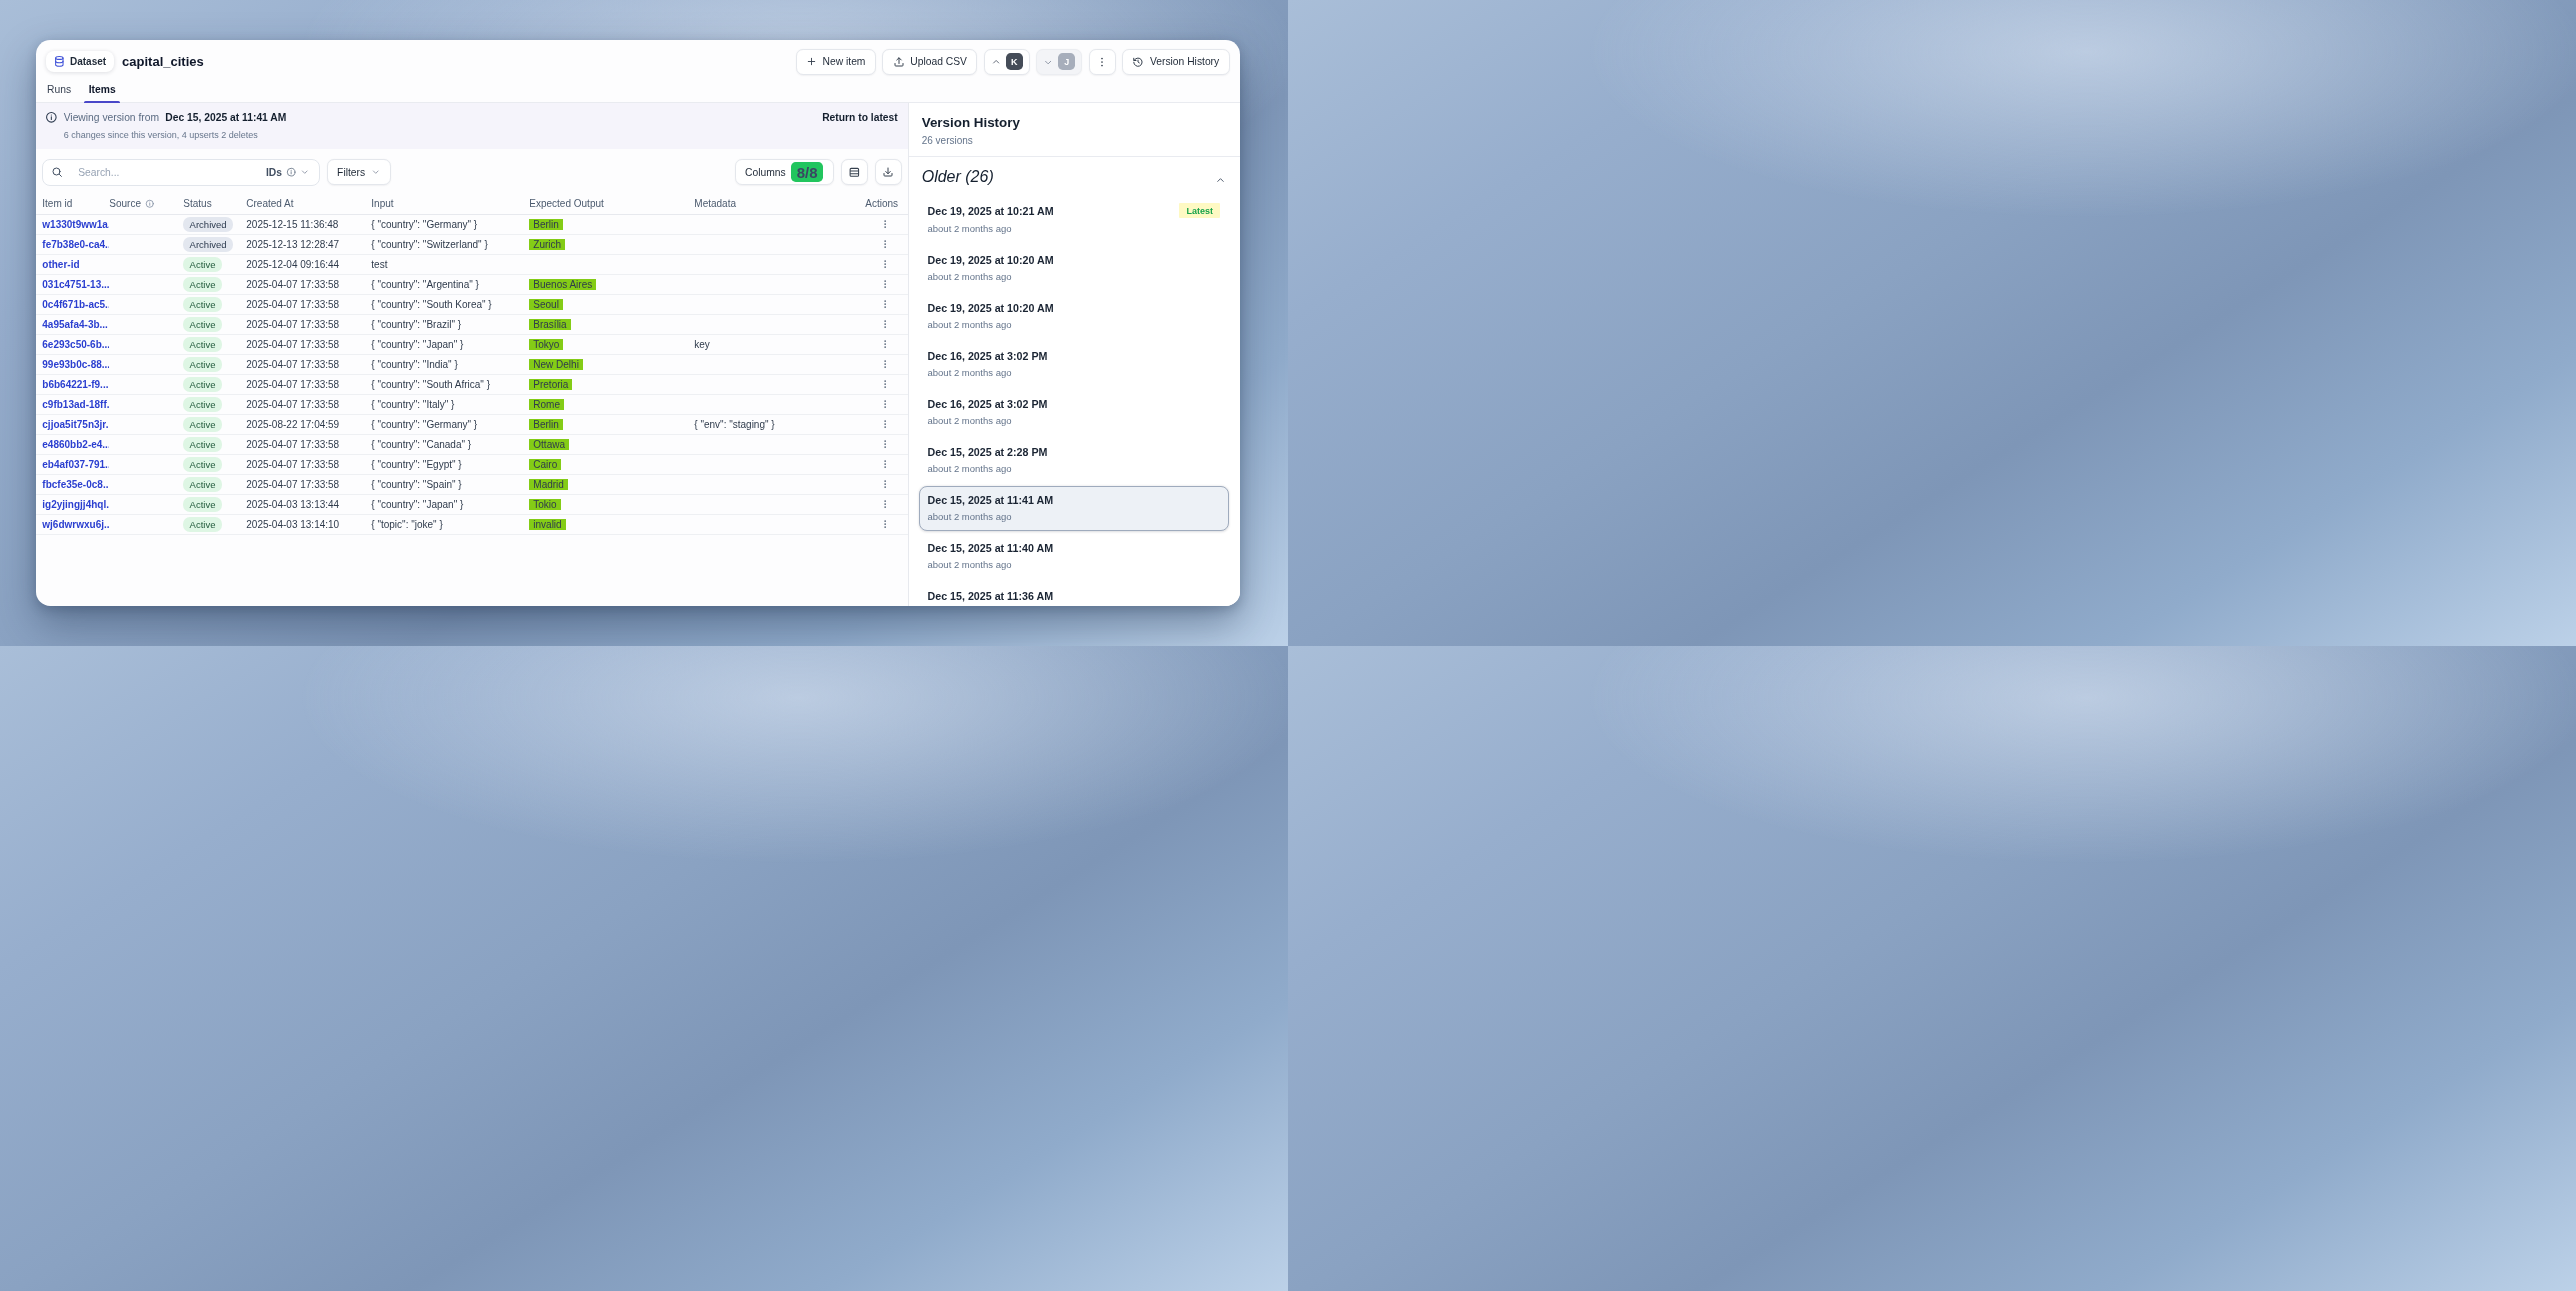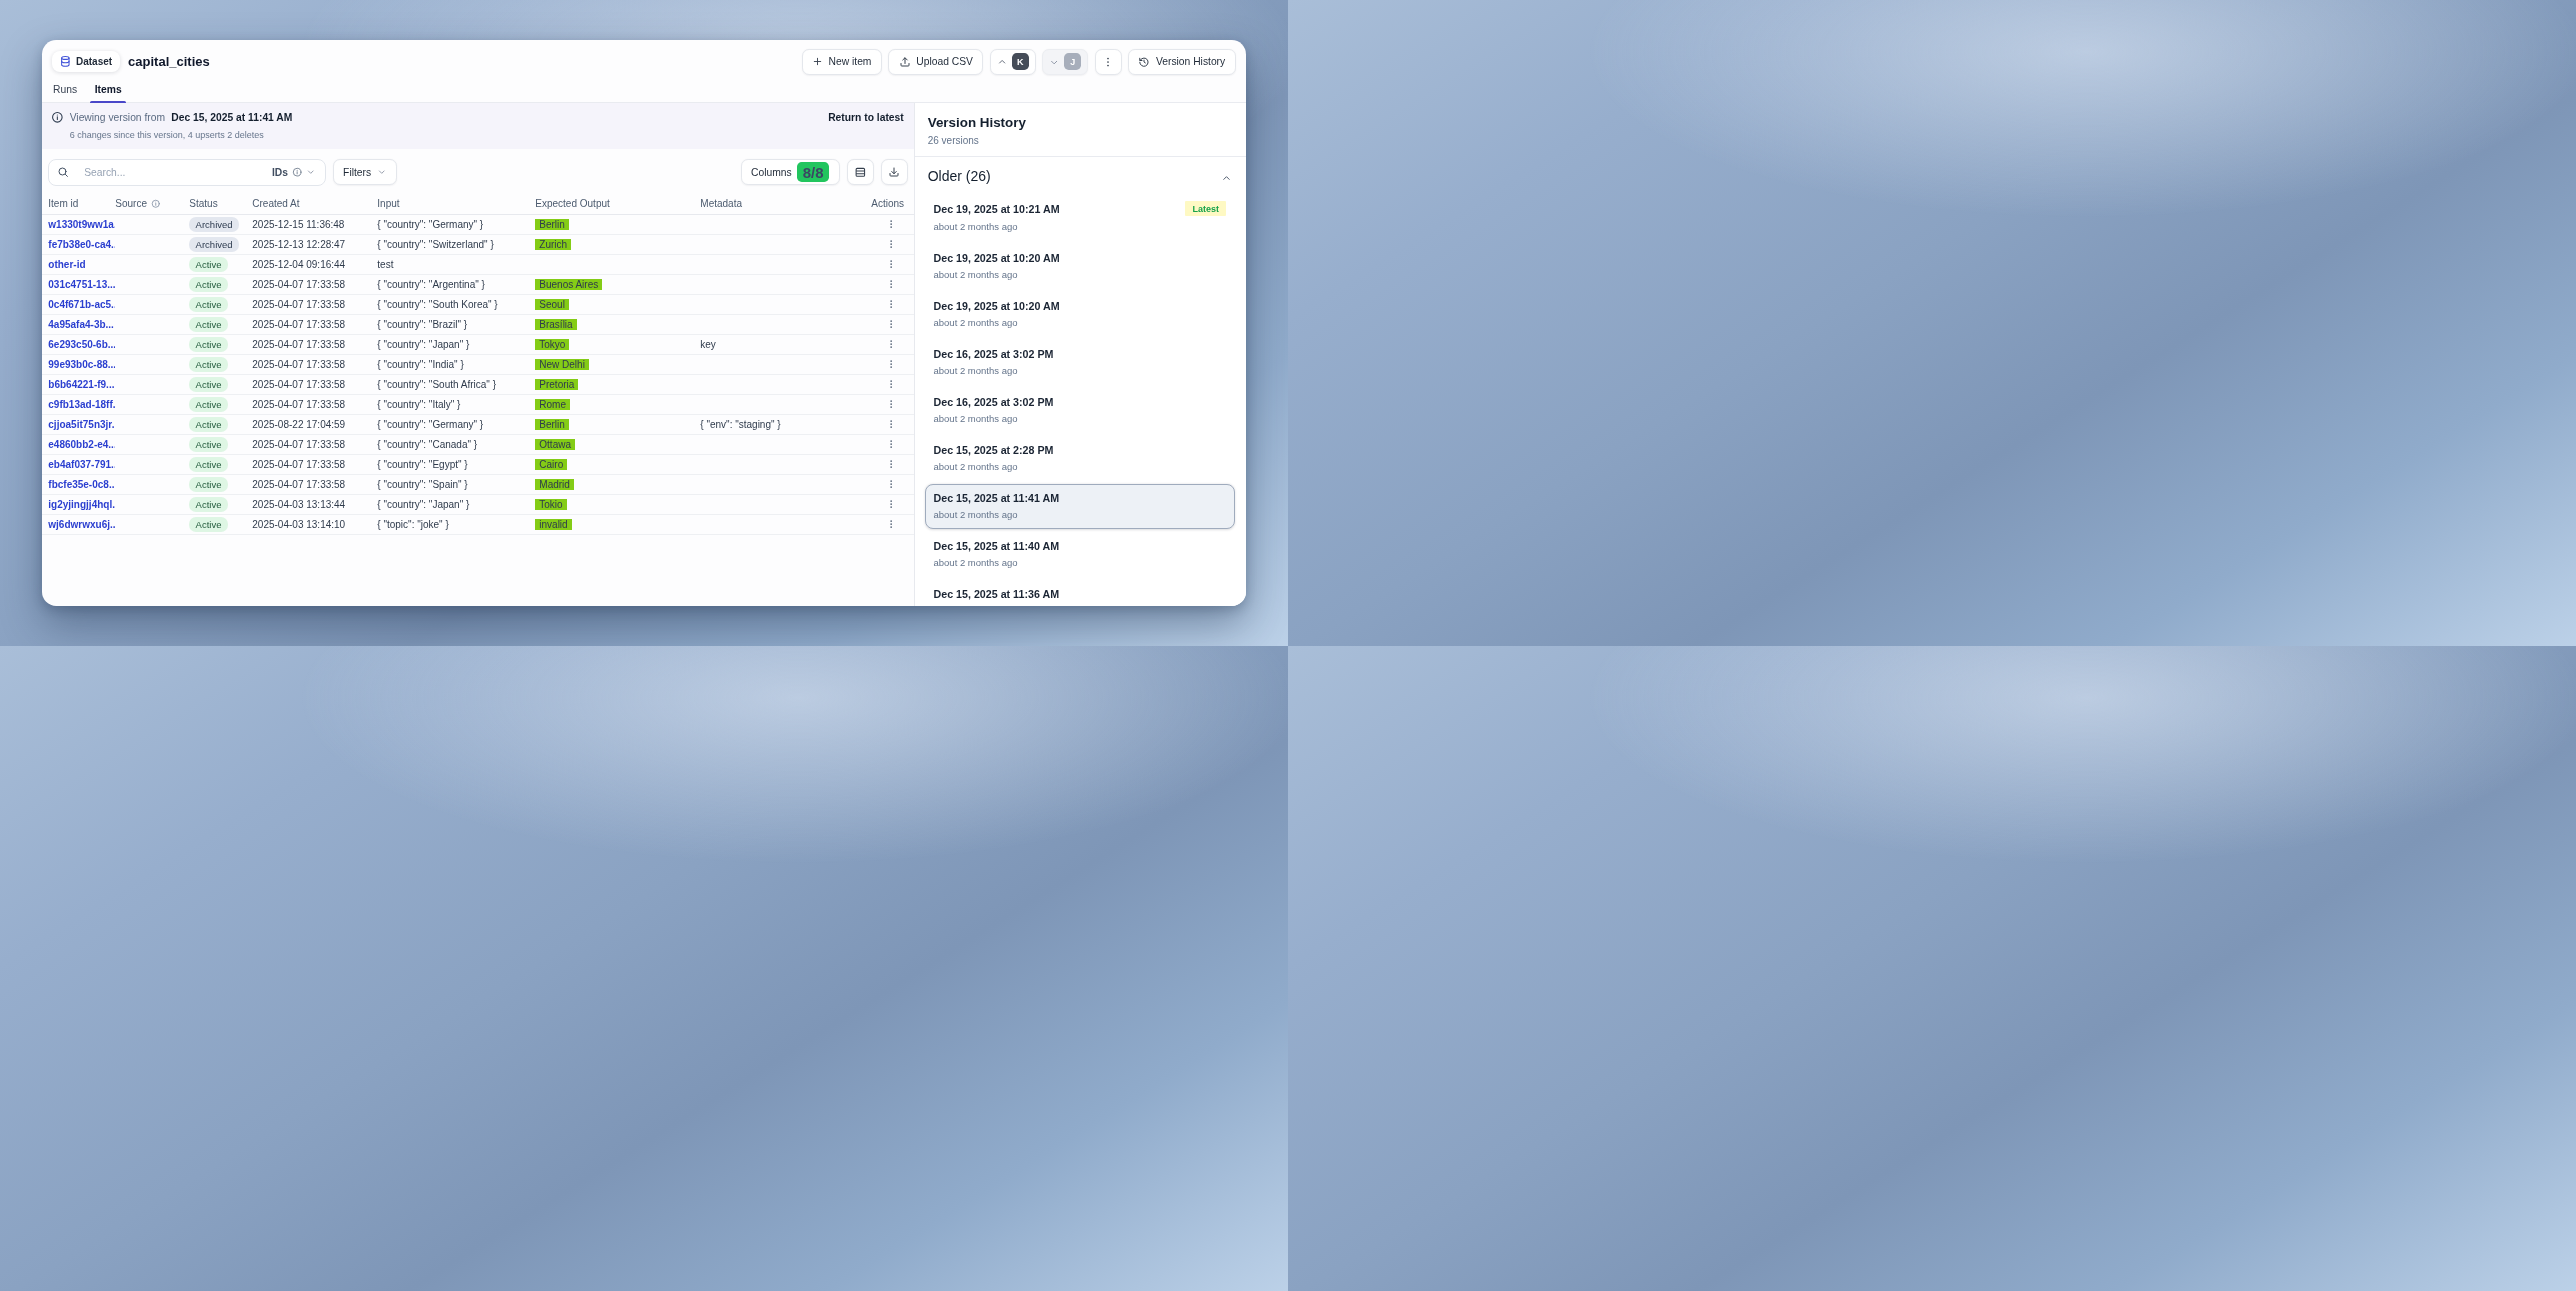--- a/index.html
+++ b/index.html
@@ -5,21 +5,21 @@
   * { box-sizing: border-box; margin: 0; padding: 0; }
   html,body { width:1288px; height:646px; overflow:hidden; }
   body {
     font-family:"Liberation Sans", sans-serif;
     background:
       radial-gradient(712px 237px at 62% 8%, rgba(225,235,248,.55), rgba(225,235,248,0) 70%),
       linear-gradient(148deg, #a9bed8 0%, #97aecd 22%, #8aa2c2 45%, #7e96b7 62%, #90abcb 80%, #bcd1e8 100%);
     position:relative; color:#1f2937;
   }
   .card {
-    position:absolute; left:42px; top:40px; width:1204px; height:566px;
+    position:absolute; left:36px; top:40px; width:1204px; height:566px;
     background:#fdfdfe; border-radius:14.2px; overflow:hidden;
     box-shadow:0 17.4px 40px rgba(22,40,68,.38), 0 3.2px 11px rgba(22,40,68,.22);
     display:flex; flex-direction:column;
   }
   
   .card-header { display:flex; align-items:center; justify-content:space-between; padding:8.7px 10.3px 2.4px 10.3px; }
   .hdr-left { display:flex; align-items:center; gap:8px; }
   .entity-pill { display:flex; align-items:center; gap:4.7px; background:#fff; border-radius:8px; padding:4px 8px 4px 6.3px;
     box-shadow:0 0.8px 4px rgba(15,23,42,.14); font-weight:bold; font-size:10px; color:#1f2937; }
   .page-title { font-size:13px; font-weight:bold; color:#0f172a; }
@@ -69,21 +69,21 @@
   .status-badge.active { background:#def6e4; color:#20593a; }
   .cell { white-space:nowrap; overflow:hidden; }
   .hl { background:#84cc16; padding:1.6px 4px; border-radius:2.4px; }
   .c-actions { display:flex; justify-content:flex-end; padding-right:8px; }
   .kebab { width:17.4px; height:17.4px; display:inline-flex; align-items:center; justify-content:center; cursor:pointer; border-radius:4px; }
   
   .vpanel { flex:1; border-left:0.8px solid #e7e9ee; background:#fff; display:flex; flex-direction:column; }
   .vp-head { padding:12px 12.7px 10.3px; border-bottom:0.8px solid #e9ebf0; }
   .vp-title { font-size:13.4px; font-weight:bold; color:#141f2e; }
   .vp-count { font-size:10px; color:#64748b; margin-top:4.7px; }
-  .vgroup { display:flex; justify-content:space-between; align-items:flex-end; padding:10.3px 14.2px 4.7px 12.7px; font-size:14px; color:#141f2e; cursor:pointer; }
+  .vgroup { display:flex; justify-content:space-between; align-items:flex-end; padding:10.3px 14.2px 4.7px 12.7px; font-size:16px; color:#141f2e; cursor:pointer;font-style:italic; }
   .vlist { padding:4.7px 11px 0 9.5px; }
   .vitem { padding:7.1px 8px 8px; border:0.8px solid transparent; border-radius:8px; margin-bottom:2.4px; cursor:pointer; }
   .vitem.selected { background:#edf1f6; border-color:#9fabbd; box-shadow:0 0.8px 2.4px rgba(15,23,42,.15); }
   .v-top { display:flex; justify-content:space-between; align-items:center; }
   .v-date { font-size:10.7px; font-weight:bold; color:#1a2433; }
   .v-ago { font-size:9.5px; color:#64748b; margin-top:5.5px; }
   .latest-badge { background:#fef9c3; color:#18a24b; font-size:9px; font-weight:bold; border-radius:1px; padding:2.4px 7.1px; }
   svg { display:block; }
 </style>
 </head>

